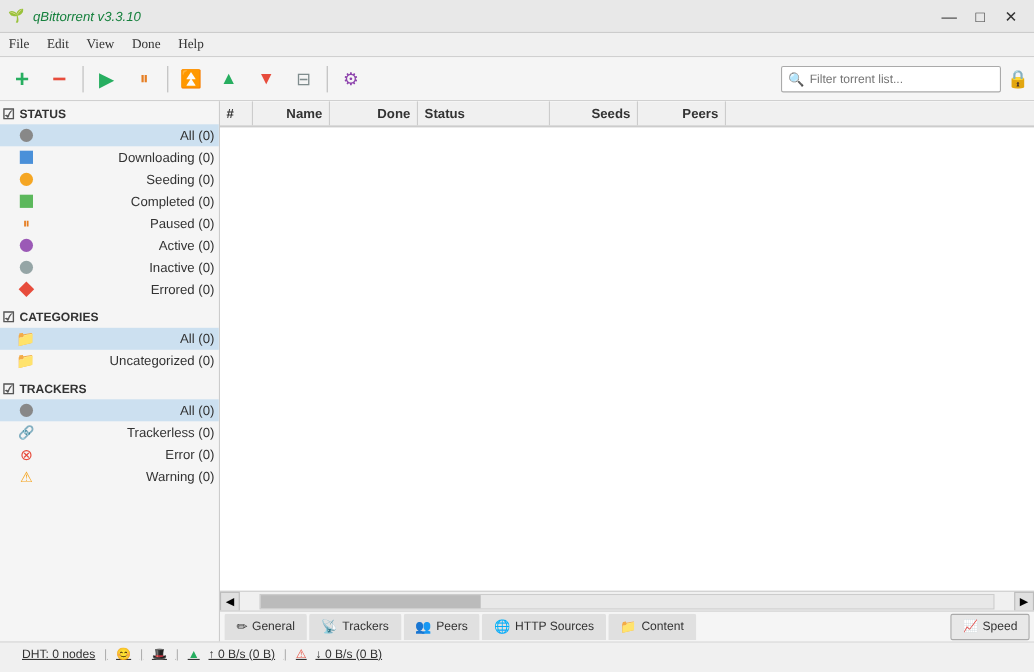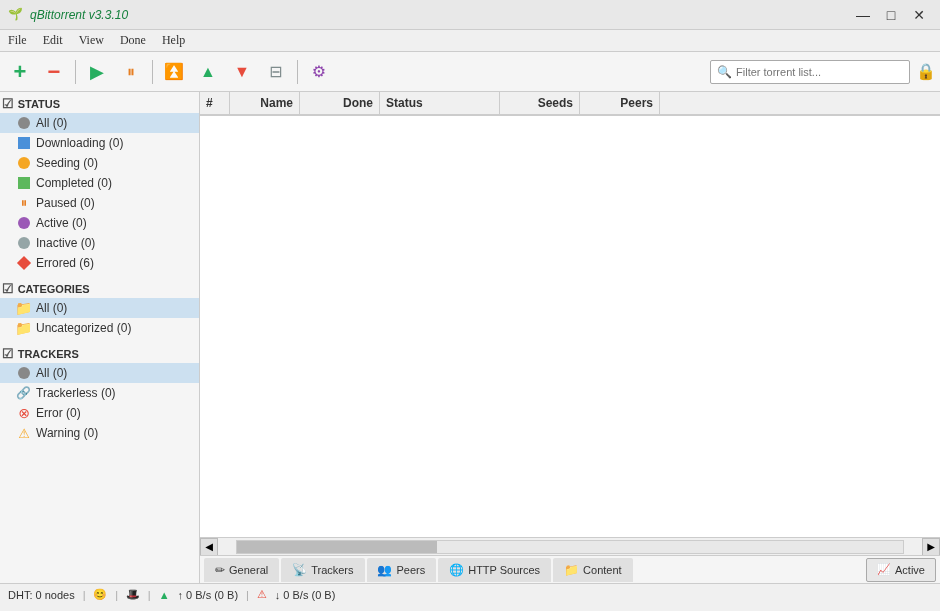--- a/index.html
+++ b/index.html
@@ -86,21 +86,21 @@
       flex-shrink: 0;
     }
     .sidebar-section-header {
       display: flex; align-items: center; padding: 4px 4px 2px 2px;
       font-weight: bold; font-size: 11px; color: #333; cursor: pointer;
       user-select: none;
     }
     .sidebar-section-header .check { margin-right: 4px; color: #555; font-size: 13px; }
     .sidebar-item {
       display: flex; align-items: center; padding: 2px 4px 2px 16px;
-      cursor: pointer; font-size: 12px; color: #333; height: 20px;
+      cursor: pointer; font-size: 12px; color: #333; height: 20px; justify-content: space-between;
     }
     .sidebar-item.selected { background: #cce0f0; }
     .sidebar-item .item-icon { width: 16px; height: 16px; margin-right: 4px; flex-shrink: 0; display: flex; align-items: center; justify-content: center; font-size: 12px; }
     .sidebar-item .item-label { font-size: 12px; }
 
     
     .content-area {
       flex: 1;
       display: flex;
       flex-direction: column;
@@ -191,24 +191,25 @@
       border-radius: 2px;
     }
 
     
     .status-bar {
       height: 22px;
       background: #f0f0f0;
       border-top: 1px solid #ccc;
       display: flex;
       align-items: center;
-      padding: 0 8px;
+      padding: 0 20px;
       font-size: 11px;
       color: #333;
       gap: 8px;
+      text-decoration: underline;
     }
     .status-separator { color: #aaa; }
 
     
     .dot-grey { display: inline-block; width: 12px; height: 12px; border-radius: 50%; background: #888; }
     .dot-blue { display: inline-block; width: 12px; height: 12px; background: #4a90d9; }
     .dot-orange { display: inline-block; width: 12px; height: 12px; border-radius: 50%; background: #f5a623; }
     .dot-green { display: inline-block; width: 12px; height: 12px; background: #5cb85c; }
     .arrow-right { display: inline-block; width: 0; height: 0; border-top: 6px solid transparent; border-bottom: 6px solid transparent; border-left: 10px solid #27ae60; }
     .dot-purple { display: inline-block; width: 12px; height: 12px; border-radius: 50%; background: #9b59b6; }
@@ -321,21 +322,21 @@
     <div class="sidebar-item">
       <span class="item-icon">
           <span class="dot-inactive"></span>
         </span>
       <span class="item-label">Inactive (0)</span>
     </div>
     <div class="sidebar-item">
       <span class="item-icon">
           <span class="diamond-red"></span>
         </span>
-      <span class="item-label">Errored (6)</span>
+      <span class="item-label">Errored (0)</span>
     </div>
 
     <div class="sidebar-section-header" style="margin-top:4px;">
       <span class="check">☑</span>
       <span>CATEGORIES</span>
     </div>
 
     <div class="sidebar-item selected">
       <span class="item-icon" style="color:#4a90d9;font-size:14px;">📁</span>
       <span class="item-label">All (0)</span>
@@ -410,21 +411,21 @@
       <div class="bottom-tab">
         <span class="tab-icon">🌐</span>
         <span>HTTP Sources</span>
       </div>
       <div class="bottom-tab">
         <span class="tab-icon">📁</span>
         <span>Content</span>
       </div>
       <div class="speed-btn">
         <span style="margin-right:4px;">📈</span>
-        <span>Active</span>
+        <span>Speed</span>
       </div>
     </div>
 
   </div>
 </div>
 
 <div class="status-bar">
   <span>DHT: 0 nodes</span>
   <span class="status-separator">|</span>
   <span>😊</span>

